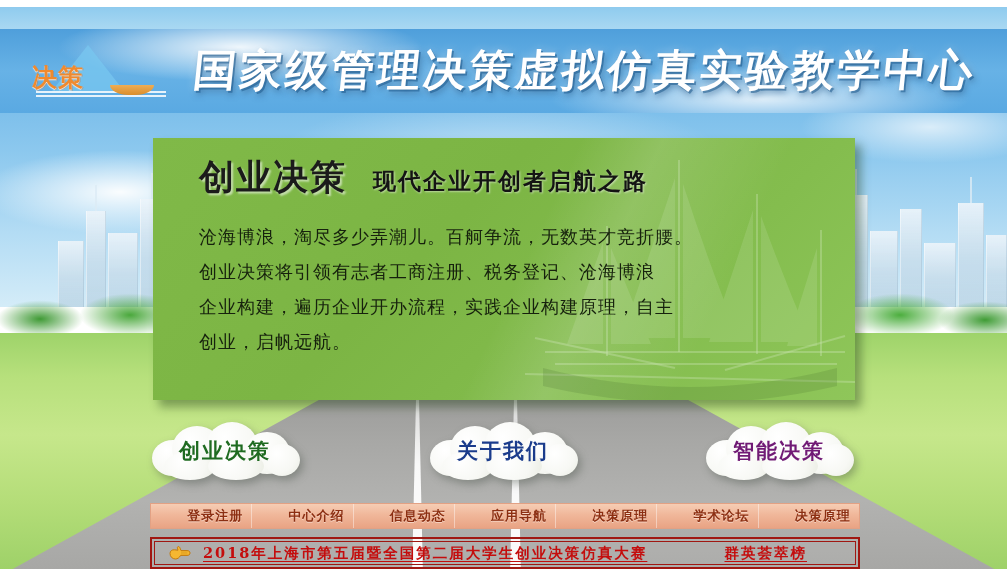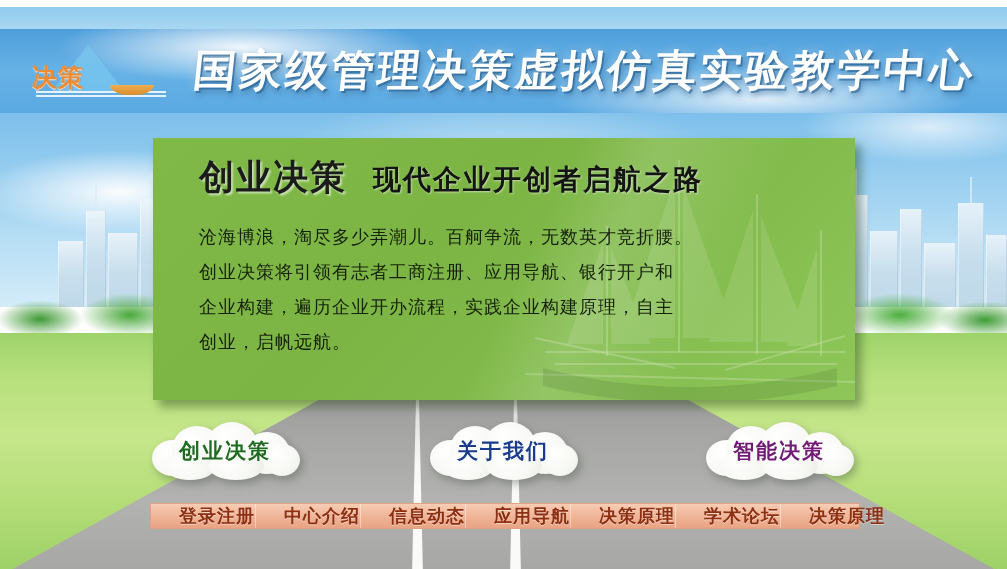--- a/index.html
+++ b/index.html
@@ -163,21 +163,21 @@
   .panel-title-row { display: flex; align-items: baseline; gap: 26px; }
   .panel-title {
     font-family: "DejaVu Serif", "Liberation Serif", serif;
     font-weight: bold; font-size: 35px; letter-spacing: 2px;
     color: #1b1b1b;
     text-shadow: 2px 2px 2px rgba(255,255,255,.55);
     white-space: nowrap;
   }
   .panel-subtitle {
     font-family: Liberation Mono, monospace;
-    font-weight: bold; font-size: 28px; letter-spacing: 2px;
+    font-weight: bold; font-size: 23px; letter-spacing: 2px;
     color: #141414;
     text-shadow: 1px 1px 2px rgba(255,255,255,.5);
     white-space: nowrap;
   }
   .panel-body { margin-top: 18px; }
   .panel-line {
     font-family: "DejaVu Serif", "Liberation Serif", serif;
     font-size: 18px; line-height: 35px; letter-spacing: 1px;
     color: #16210d;
     white-space: nowrap;
@@ -208,21 +208,21 @@
   
   .navbar {
     position: absolute; left: 150px; top: 496px; width: 710px; height: 26px;
     display: flex; align-items: stretch;
     background: linear-gradient(180deg, #f6cdb4 0%, #f0b79a 45%, #e9a384 100%);
     border: 1px solid #e2a184;
   }
   .navitem {
     flex: 1 1 0; display: flex; align-items: center; justify-content: center;
     font-family: "DejaVu Serif", "Liberation Serif", serif;
-    font-weight: bold; font-size: 18px; letter-spacing: 1px;
+    font-weight: bold; font-size: 13px; letter-spacing: 1px;
     color: #8c2f12;
     text-shadow: 0 1px 0 rgba(255,255,255,.45);
     border-right: 1px solid rgba(255,255,255,.42);
     cursor: pointer; white-space: nowrap; padding-left: 28px;
   }
   .navitem:last-child { border-right: none; }
 
   
   .banner {
     position: absolute; left: 150px; top: 530px; width: 710px; height: 32px;
@@ -327,21 +327,21 @@
       </svg>
     </div>
 
     <div class="panel-inner">
       <div class="panel-title-row">
         <div class="panel-title">创业决策</div>
         <div class="panel-subtitle">现代企业开创者启航之路</div>
       </div>
       <div class="panel-body">
         <div class="panel-line">沧海博浪，淘尽多少弄潮儿。百舸争流，无数英才竞折腰。</div>
-        <div class="panel-line">创业决策将引领有志者工商注册、应用导航、银行开户和</div>
+        <div class="panel-line">创业决策将引领有志者工商注册、税务登记、沧海博浪</div>
         <div class="panel-line">企业构建，遍历企业开办流程，实践企业构建原理，自主</div>
         <div class="panel-line">创业，启帆远航。</div>
       </div>
     </div>
   </div>
 
   <div class="clouds">
 
     <div class="cloud" id="cloud-1">
       <div class="puffs">
@@ -387,14 +387,27 @@
   <div class="navbar">
     <div class="navitem">登录注册</div>
     <div class="navitem">中心介绍</div>
     <div class="navitem">信息动态</div>
     <div class="navitem">应用导航</div>
     <div class="navitem">决策原理</div>
     <div class="navitem">学术论坛</div>
     <div class="navitem">决策原理</div>
   </div>
 
+  <div class="banner">
+    <div class="banner-in">
+      <div class="hand-icon">
+        <svg width="22" height="16" viewBox="0 0 22 16" aria-hidden="true">
+          <path d="M1 8.5 C1 6 3 4.5 5.5 4.8 L9 5.2 L8.4 3.2 C8.1 2.1 9 1.2 9.9 1.6 C10.5 1.9 11 2.8 11.4 4 L12 5.6 L18 5.6 C20 5.6 21 6.6 21 8 C21 9.5 20 10.4 18 10.4 L11.6 10.4 C10.4 12.6 8.6 14 6.4 14 C3.4 14 1 11.6 1 8.5 Z" fill="#f5b731" stroke="#c27a10" stroke-width="1"></path>
+          <path d="M12 7.2 L18.4 7.2 M12 8.9 L18.4 8.9" stroke="#d99a20" stroke-width="0.8"></path>
+        </svg>
+      </div>
+      <div class="banner-link">2018年上海市第五届暨全国第二届大学生创业决策仿真大赛</div>
+      <div class="banner-spacer"></div>
+      <div class="banner-link secondary">群英荟萃榜</div>
+    </div>
+  </div>
 
 </div>
 
 </body></html>

